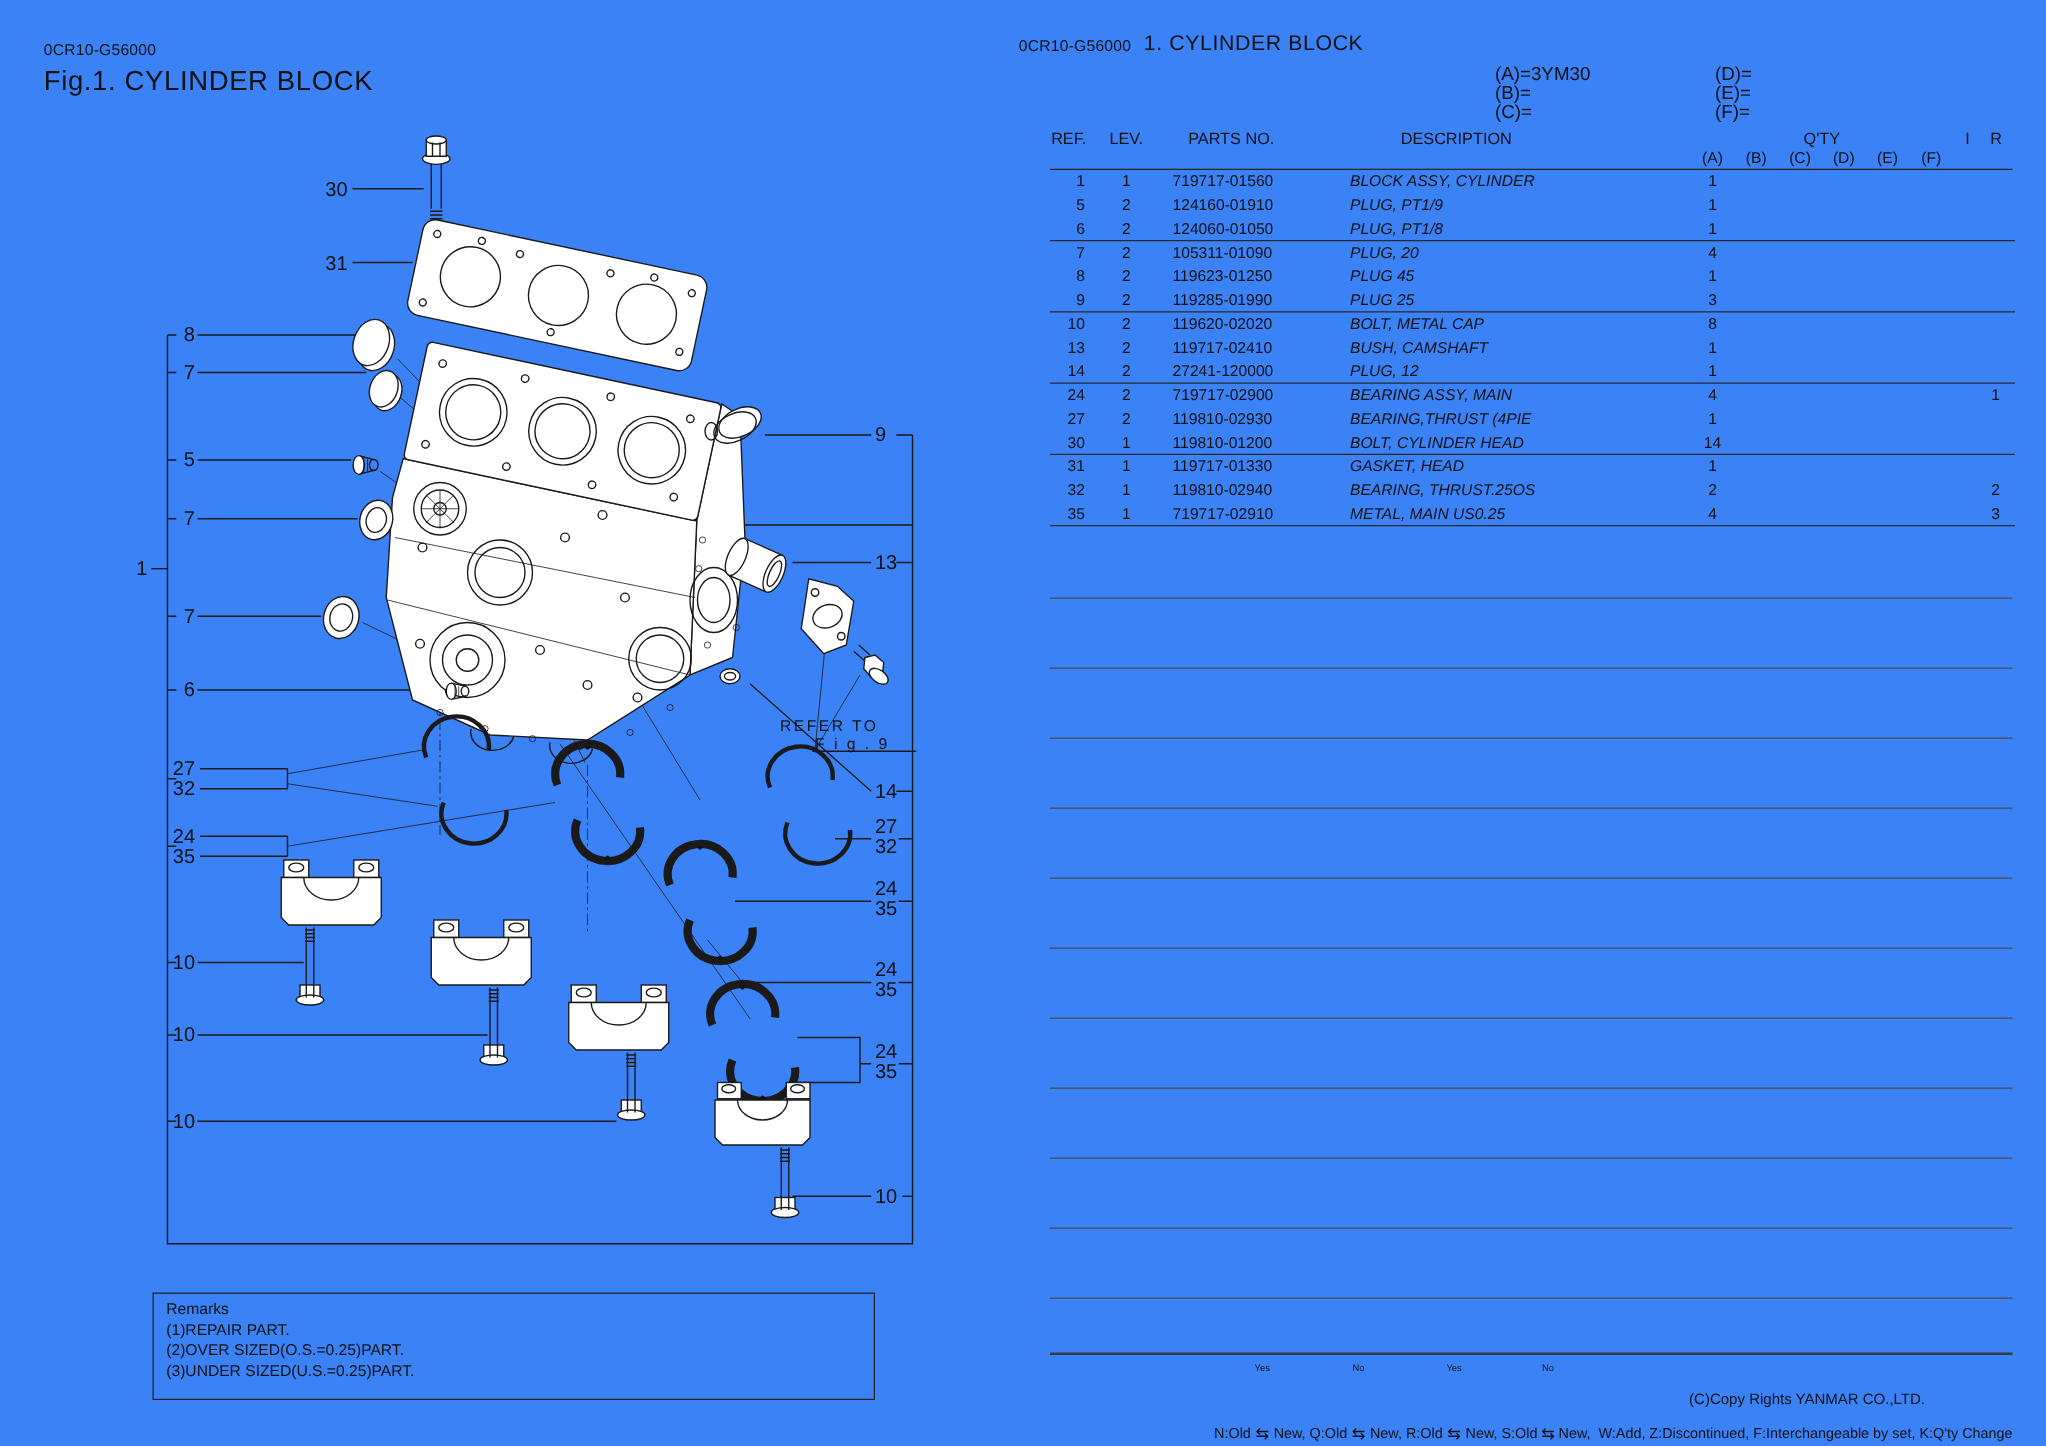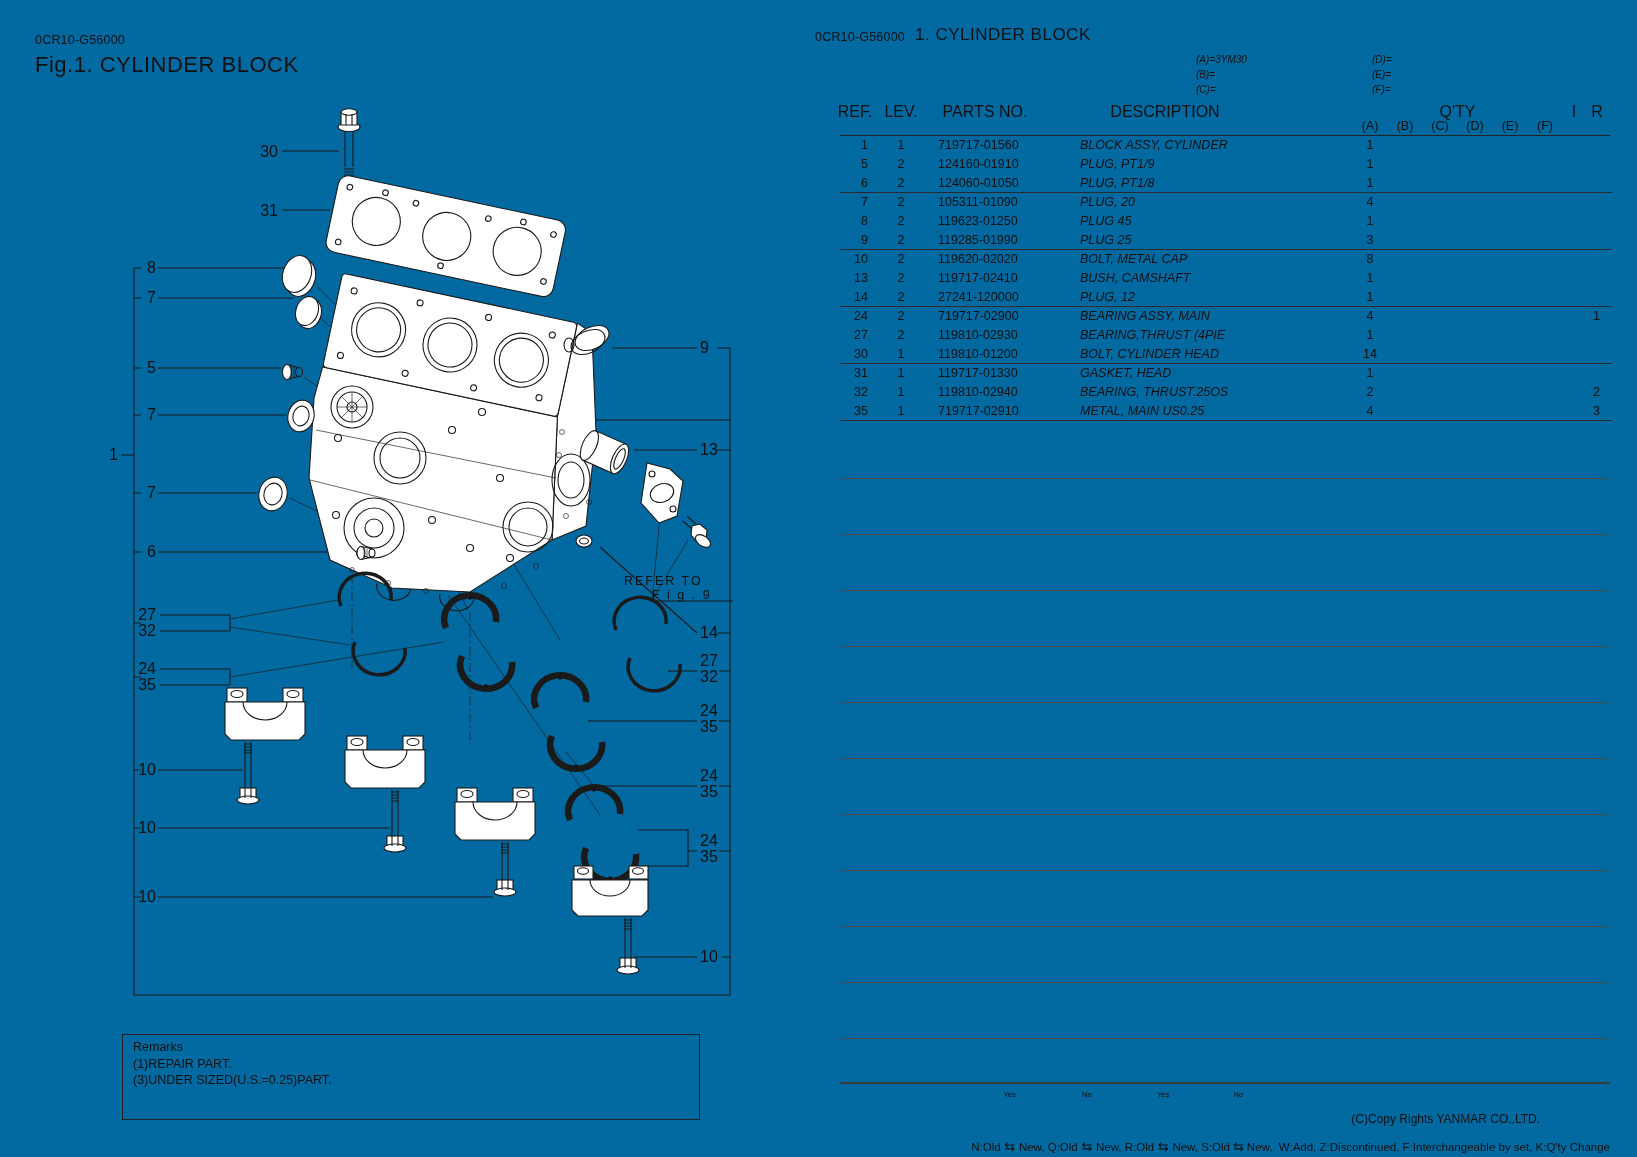--- a/index.html
+++ b/index.html
@@ -1,23 +1,23 @@
 <!DOCTYPE html>
 <html><head>
 <meta charset="utf-8">
 <style>
   html,body{margin:0;padding:0;background:#e8e8e8;}
-  #page{position:relative;width:1637px;height:1157px;background:#0369a1;overflow:hidden;
+  #page{position:relative;width:1637px;height:1157px;background:#3b82f6;overflow:hidden;
         font-family:"Liberation Sans",sans-serif;color:#111;}
   .abs{position:absolute;}
   .code{font-size:12.5px;letter-spacing:.2px;}
   #fig-title{font-size:22px;letter-spacing:.5px;}
   #sec-title{font-size:17px;letter-spacing:.5px;}
-  #app-left,#app-right{font-size:10px;line-height:15px;font-style:italic;}
-  .hdr{font-size:16px;height:15px;text-align:center;}
+  #app-left,#app-right{font-size:15px;line-height:15px;}
+  .hdr{font-size:13px;height:15px;text-align:center;}
   #hdr-rule{left:840px;top:135px;width:770px;border-top:1.6px solid #222;}
   #rows{left:840px;top:136px;width:772px;}
   .prow{position:relative;height:19px;box-sizing:border-box;}
   .prow.sep{border-bottom:1.9px solid #2a2a2a;}
   .prow .c{position:absolute;top:0;height:19px;line-height:19px;font-size:12.5px;white-space:nowrap;}
   .c.ref{left:2px;width:26px;text-align:right;}
   .c.lev{left:50px;width:22px;text-align:center;}
   .c.pno{left:98px;width:132px;}
   .c.desc{left:240px;width:310px;font-style:italic;}
   .c.qa{left:514px;width:32px;text-align:center;}
@@ -342,20 +342,21 @@
         <text x="700" y="846" text-anchor="start" class="callout">24</text>
         <text x="700" y="862" text-anchor="start" class="callout">35</text>
         <text x="700" y="962" text-anchor="start" class="callout">10</text>
       </g>
   </svg>
 
   <div class="abs" id="remarks">
     <div>Remarks</div>
     <div id="remarks-lines">
         <div>(1)REPAIR PART.</div>
+        <div>(2)OVER SIZED(O.S.=0.25)PART.</div>
         <div>(3)UNDER SIZED(U.S.=0.25)PART.</div>
       </div>
   </div>
 
   <div class="abs code" style="left:815px;top:30px;">0CR10-G56000</div>
   <div class="abs" id="sec-title" style="left:915px;top:25px;">1.  CYLINDER BLOCK</div>
 
   <div class="abs" id="app-left" style="left:1196px;top:52px;">
       <div>(A)=3YM30</div>
       <div>(B)=</div>

